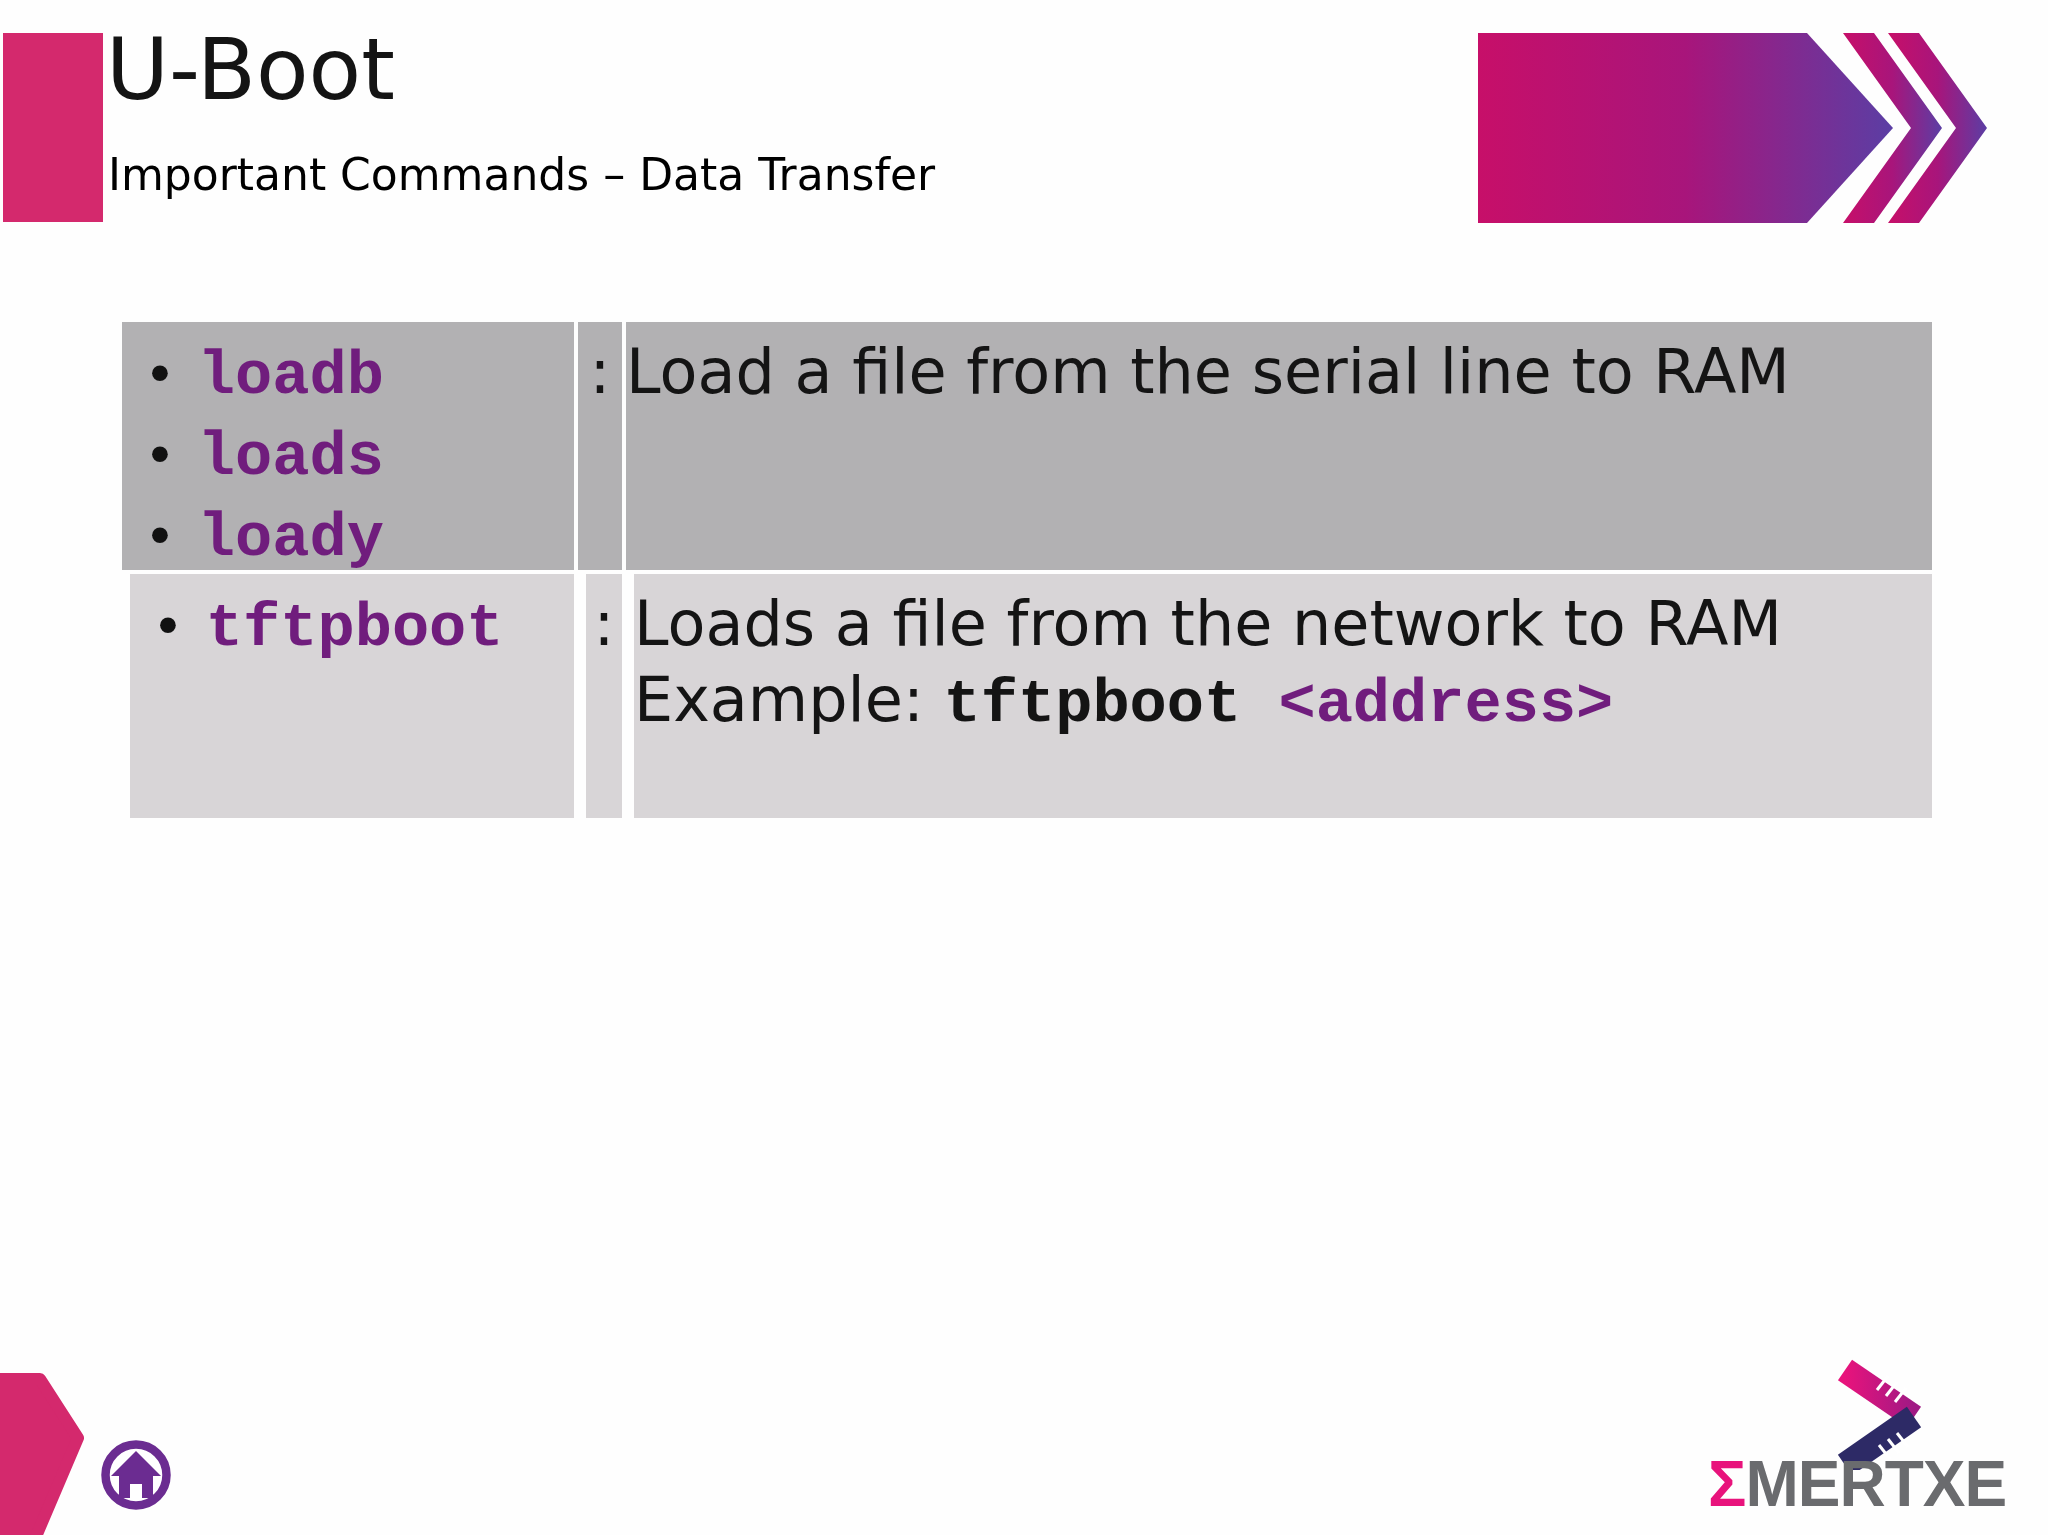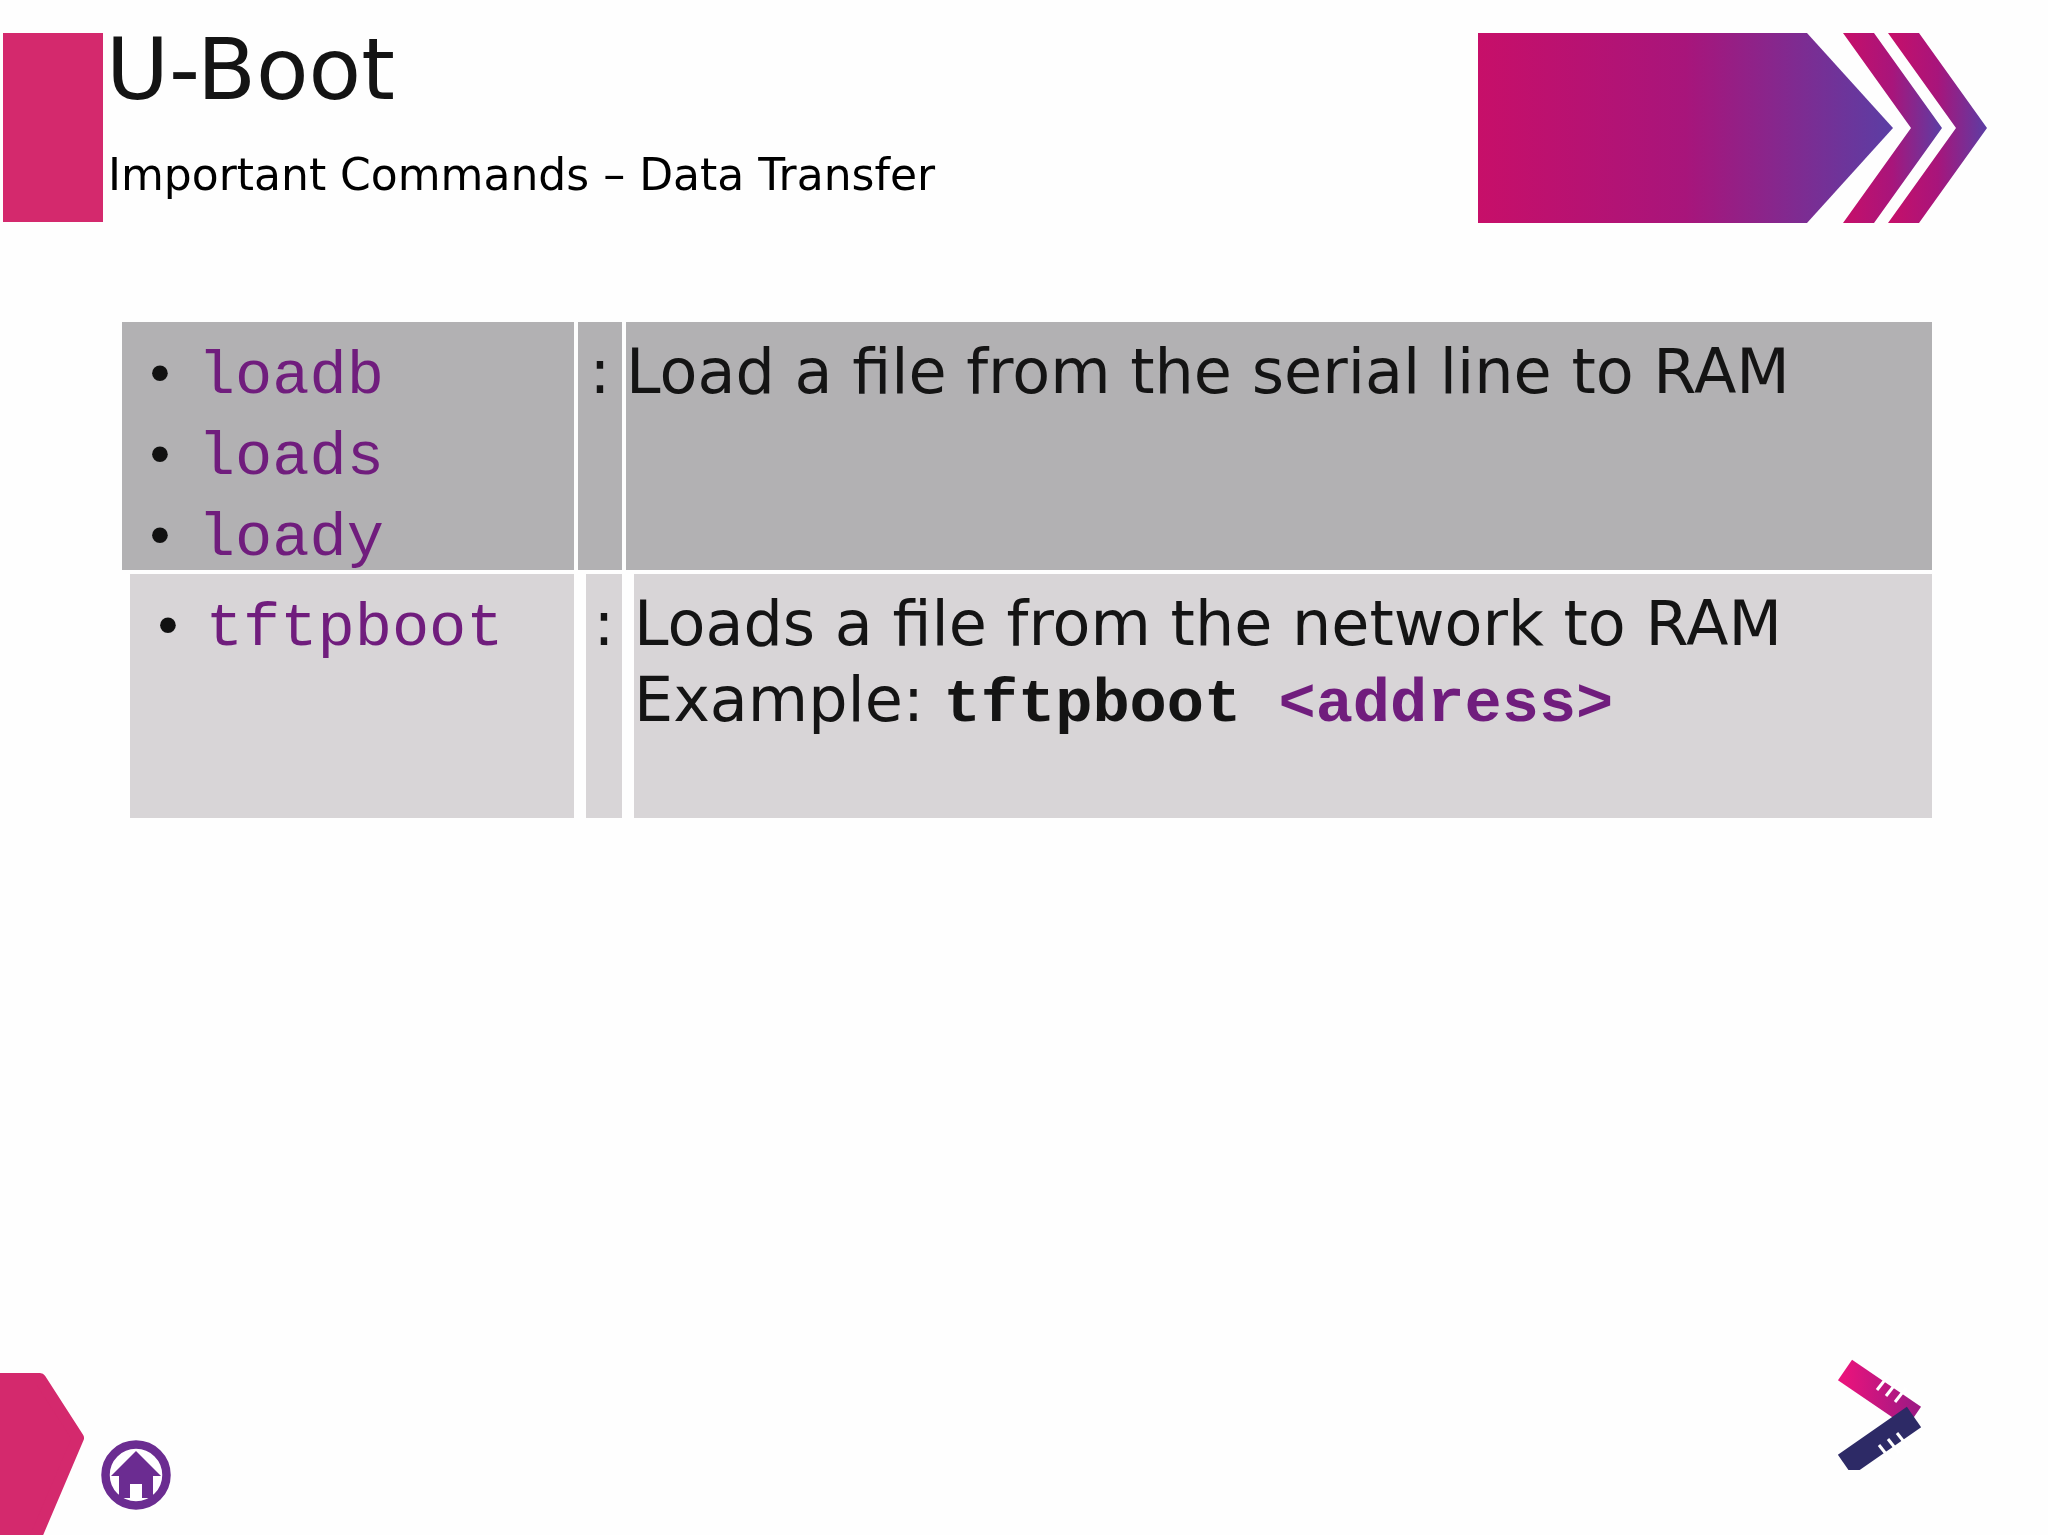--- a/index.html
+++ b/index.html
@@ -35,21 +35,21 @@
   .cell{box-sizing:border-box;padding-top:12px;overflow:hidden;}
   .row1{background:#b2b1b3;}
   .row2{background:#d8d5d7;margin-left:8px;}
   .cmd-line{
     line-height:76px;white-space:nowrap;padding-left:22px;
     font-size:62px;
   }
   .bullet{color:#111;font-family:"DejaVu Sans", sans-serif;margin-right:22px;font-size:54px;}
   .cmd{
     font-family:"Liberation Mono","DejaVu Sans Mono",monospace;
-    font-weight:normal;color:#701d7d;
+    font-weight:bold;color:#701d7d;
   }
   .colon-cell{text-align:center;font-size:62px;line-height:76px;color:#141414;}
   .desc-cell{}
   .desc-line{
     font-size:62px;line-height:76px;color:#141414;white-space:nowrap;
   }
   .mono-black{
     font-family:"Liberation Mono","DejaVu Sans Mono",monospace;
     font-weight:bold;color:#141414;
   }
@@ -149,13 +149,16 @@
     <path d="M84 67 L15 115" stroke="#2d2a66" stroke-width="25" fill="none"></path>
     <g stroke="#ffffff" stroke-width="3" fill="none">
       <path d="M47 40 L58 26"></path>
       <path d="M56 46 L67 32"></path>
       <path d="M65 52 L76 38"></path>
       <path d="M49 95 L60 109"></path>
       <path d="M58 89 L69 103"></path>
       <path d="M67 83 L78 97"></path>
     </g>
   </svg>
+  <div class="logo-text">
+    <span class="logo-sigma">Σ</span><span class="logo-rest">MERTXE</span>
+  </div>
 </div>
 
 </body></html>

